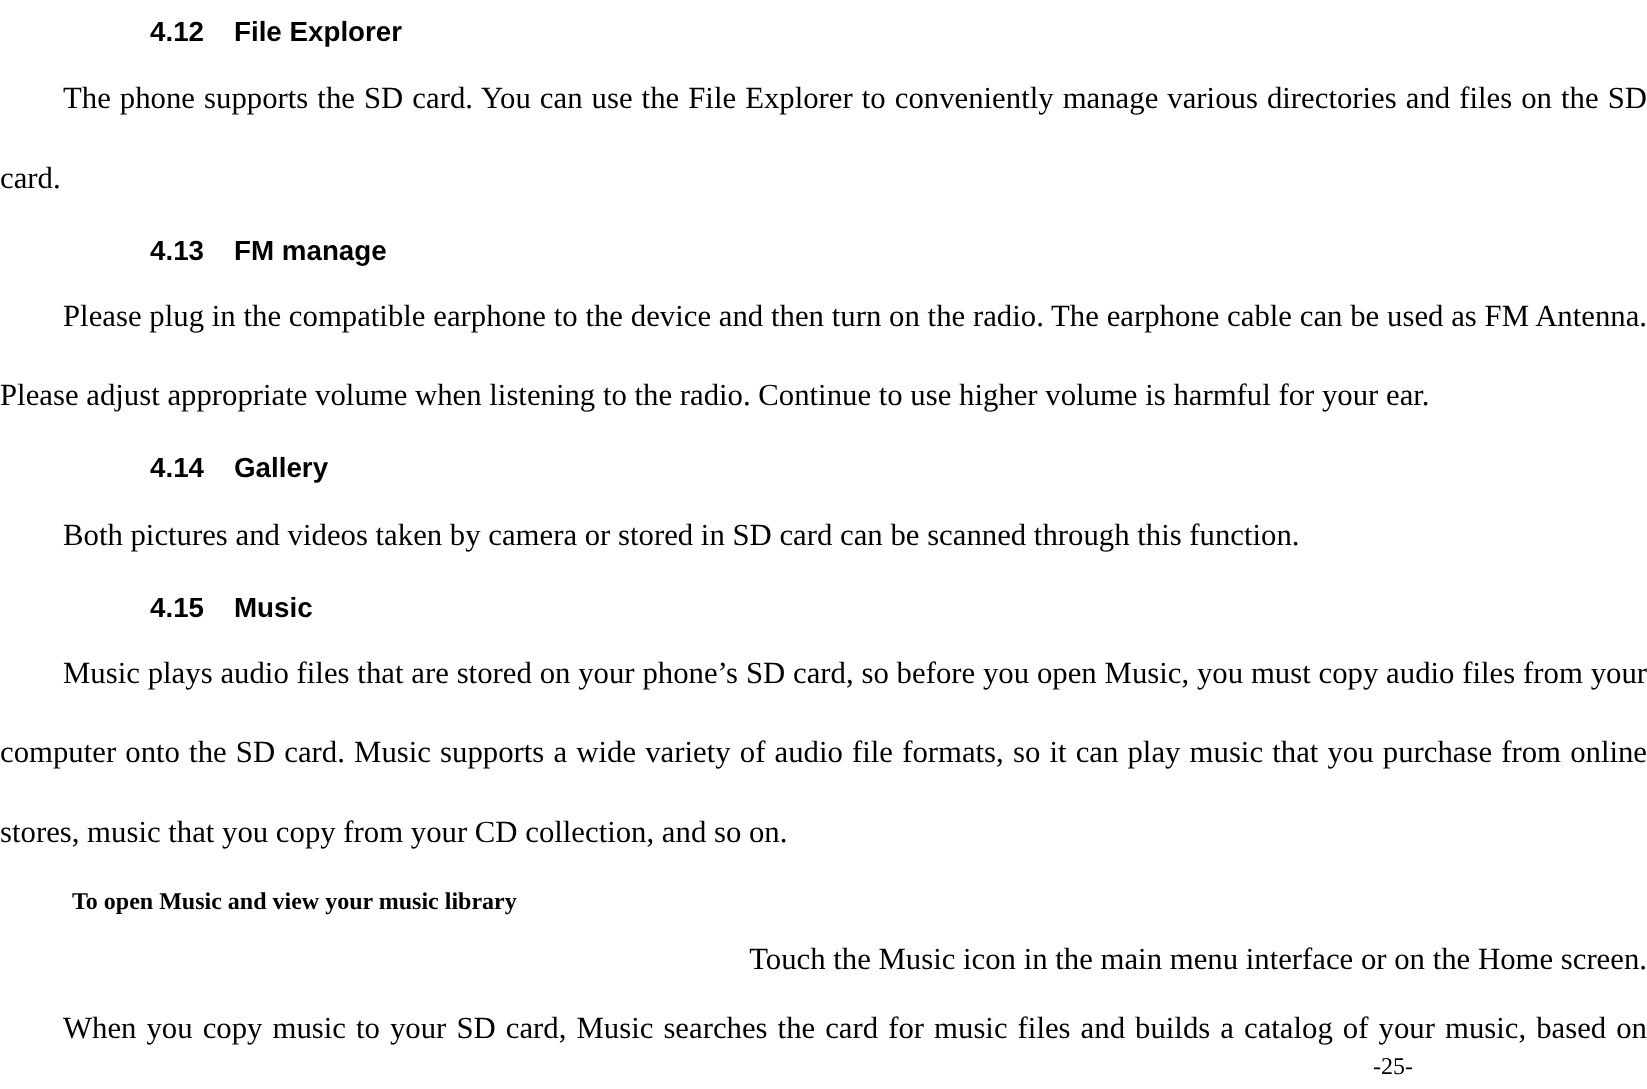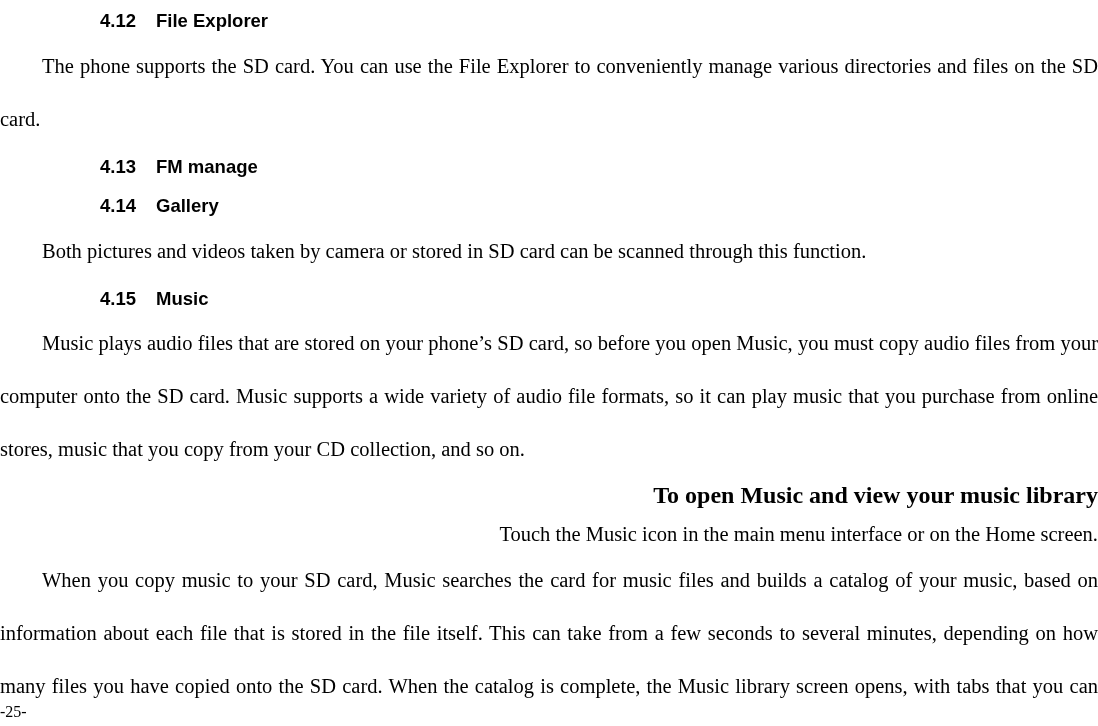--- a/index.html
+++ b/index.html
@@ -59,46 +59,46 @@
   
   .para.single {
     text-align: left;
   }
   .para.single.indent {
     text-indent: 42px;
   }
   
   .subhead {
     font-family: "Liberation Serif", "DejaVu Serif", serif;
-    font-size: 24px;
+    font-size: 16px;
     font-weight: bold;
     line-height: 39px;
     margin: 0;
     padding-left: 48px;
-    text-align: right;
+    text-align: left;
     white-space: nowrap;
   }
   .line-left {
     font-family: "Liberation Serif", "DejaVu Serif", serif;
     font-size: 20.5px;
     line-height: 39px;
     margin: 0;
     padding-left: 48px;
     text-align: right;
   }
   
   .gap-sm { height: 9px; }
   .gap-head-before { height: 12px; }
   
   .footer {
     position: absolute;
     left: 0;
     bottom: 4px;
     width: 942px;
-    text-align: left;
+    text-align: right;
     font-family: "Liberation Serif", "DejaVu Serif", serif;
     font-size: 16px;
     line-height: 20px;
     margin-top: 44px;
   }
 </style>
 </head>
 <body>
 
 <div class="page">
@@ -109,20 +109,21 @@
     </h2>
     <div class="gap-sm"></div>
     <p class="para indent">The phone supports the SD card. You can use the File Explorer to conveniently manage various directories and files on the SD card.</p>
 
     <div class="gap-head-before"></div>
 
     <h2 class="heading">
       <span class="num">4.13</span><span class="ttl">FM manage</span>
     </h2>
     <div class="gap-sm"></div>
+    <p class="para indent">Please plug in the compatible earphone to the device and then turn on the radio. The earphone cable can be used as FM Antenna. Please adjust appropriate volume when listening to the radio. Continue to use higher volume is harmful for your ear.</p>
 
     <div class="gap-head-before"></div>
 
     <h2 class="heading">
       <span class="num">4.14</span><span class="ttl">Gallery</span>
     </h2>
     <div class="gap-sm"></div>
     <p class="para single indent">Both pictures and videos taken by camera or stored in SD card can be scanned through this function.</p>
 
     <div class="gap-head-before"></div>

